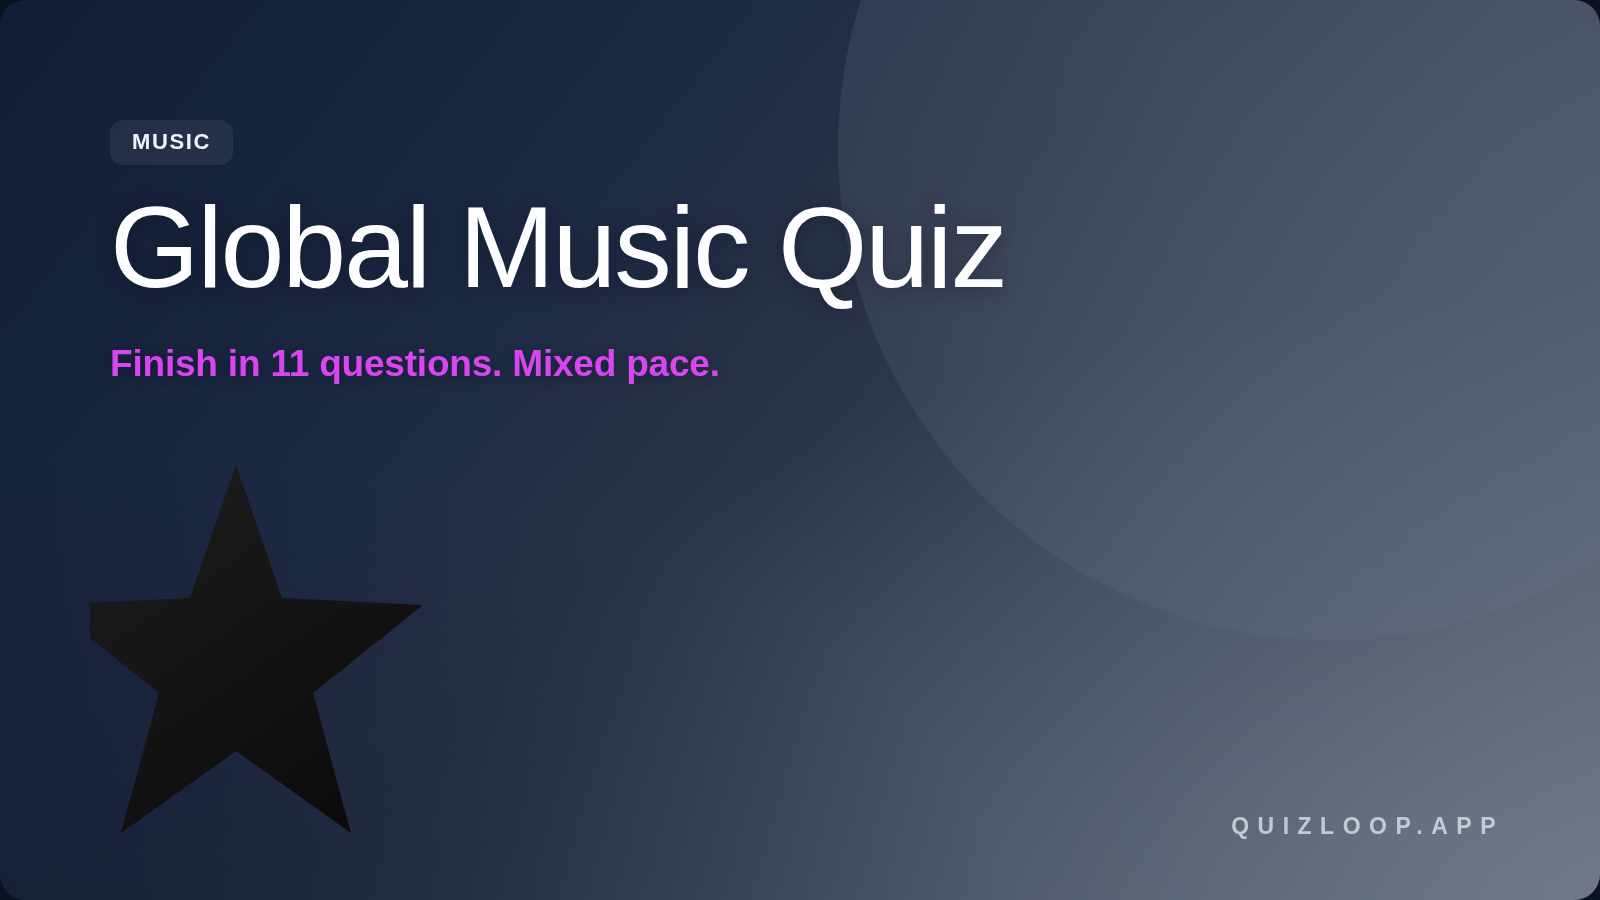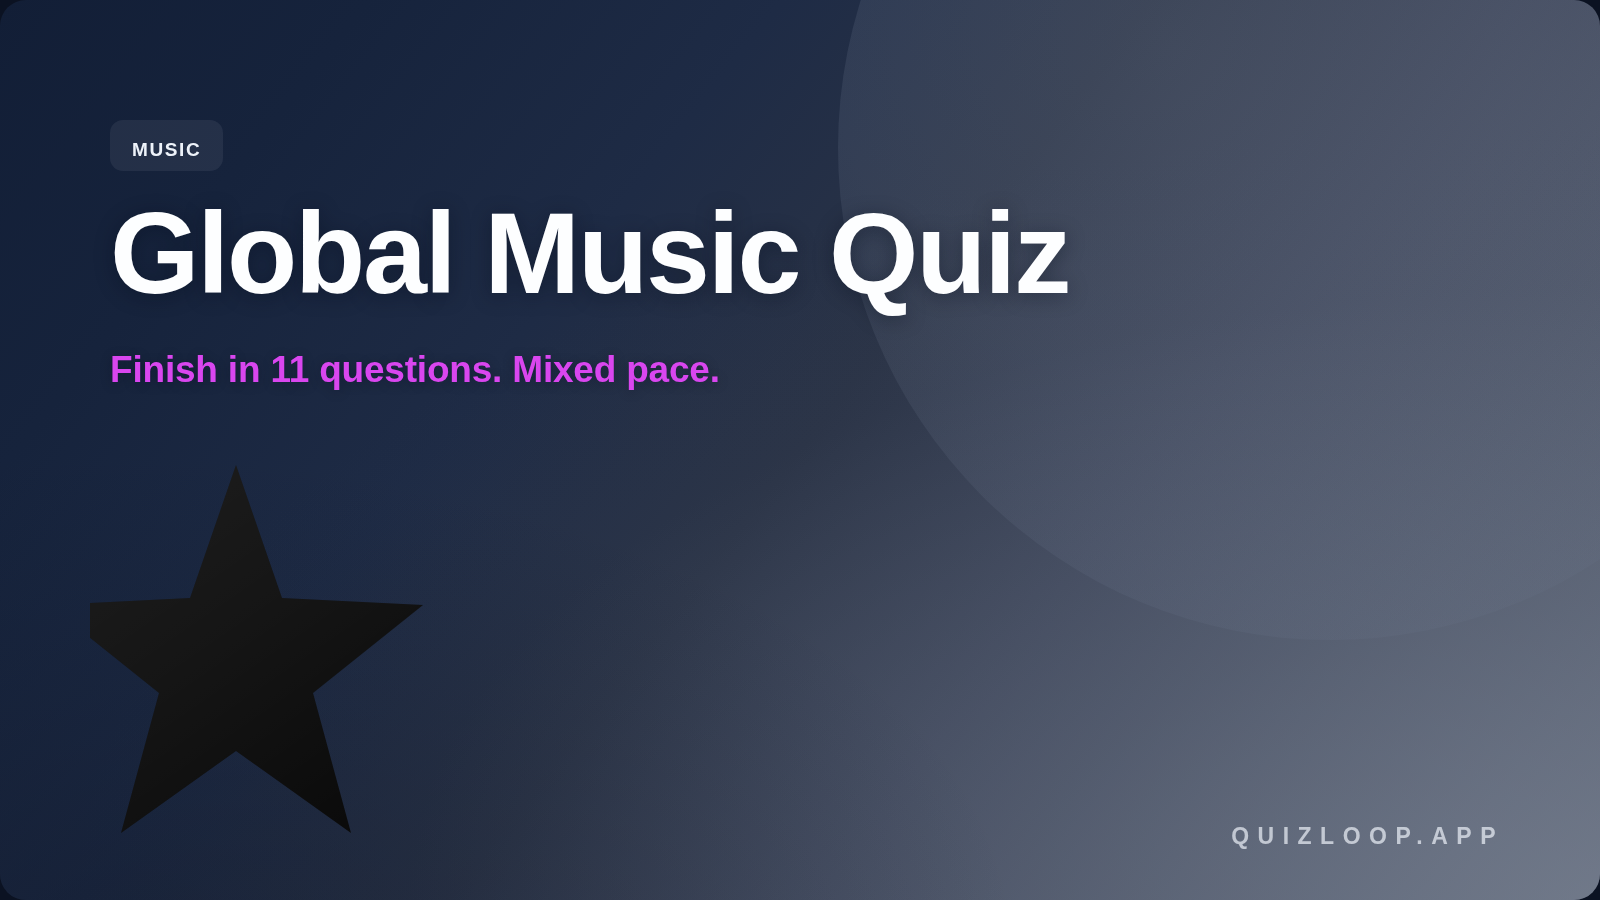--- a/index.html
+++ b/index.html
@@ -80,54 +80,54 @@
 
   
   .content {
     position:absolute;
     left:110px; top:120px;
     width:1120px;
   }
 
   .badge {
     display:inline-block;
-    padding:20px 22px 12px 22px;
+    padding:11px 22px 12px 22px;
     border-radius:13px;
     background:rgba(225,233,245,0.075);
     color:#eef3fa;
-    font-size:19px;
+    font-size:22px;
     font-weight:bold;
     letter-spacing:1.6px;
     line-height:1;
   }
 
   .title {
     margin-top:24px;
     color:#fdfeff;
     font-size:115px;
-    font-weight:bold;
+    font-weight:normal;
     letter-spacing:-2.2px;
     line-height:1.02;
     white-space:nowrap;
     text-shadow:0 3px 20px rgba(6,12,26,0.36);
   }
 
   .subtitle {
     margin-top:36px;
     color:#d946ef;
     font-size:37px;
     font-weight:bold;
     letter-spacing:-0.2px;
     line-height:1.2;
     text-shadow:0 2px 12px rgba(6,12,26,0.30);
   }
 
   .watermark {
     position:absolute;
-    right:96px; bottom:52px;
+    right:96px; bottom:62px;
     color:rgba(236,241,248,0.70);
     font-size:23px;
     font-weight:bold;
     letter-spacing:8.5px;
     line-height:1;
     text-align:center;
   }
 </style>
 </head>
 <body>

